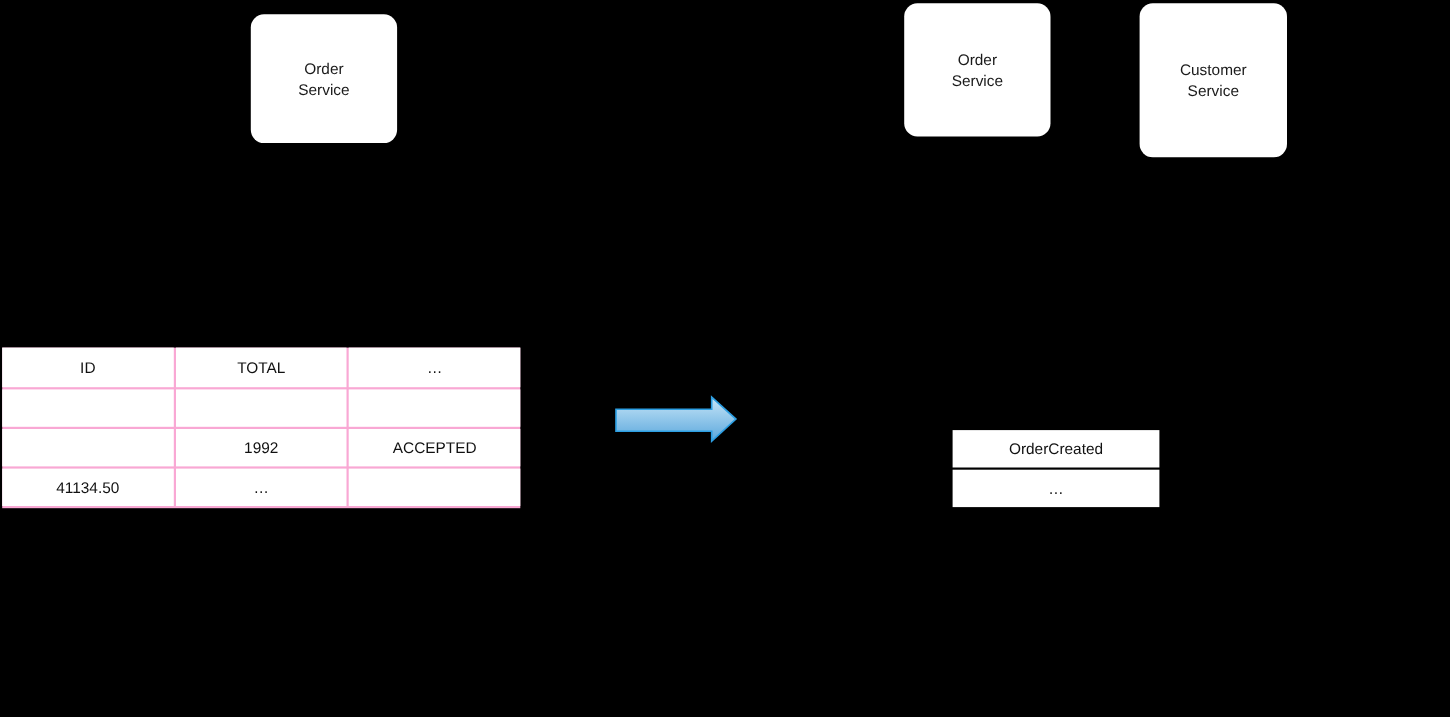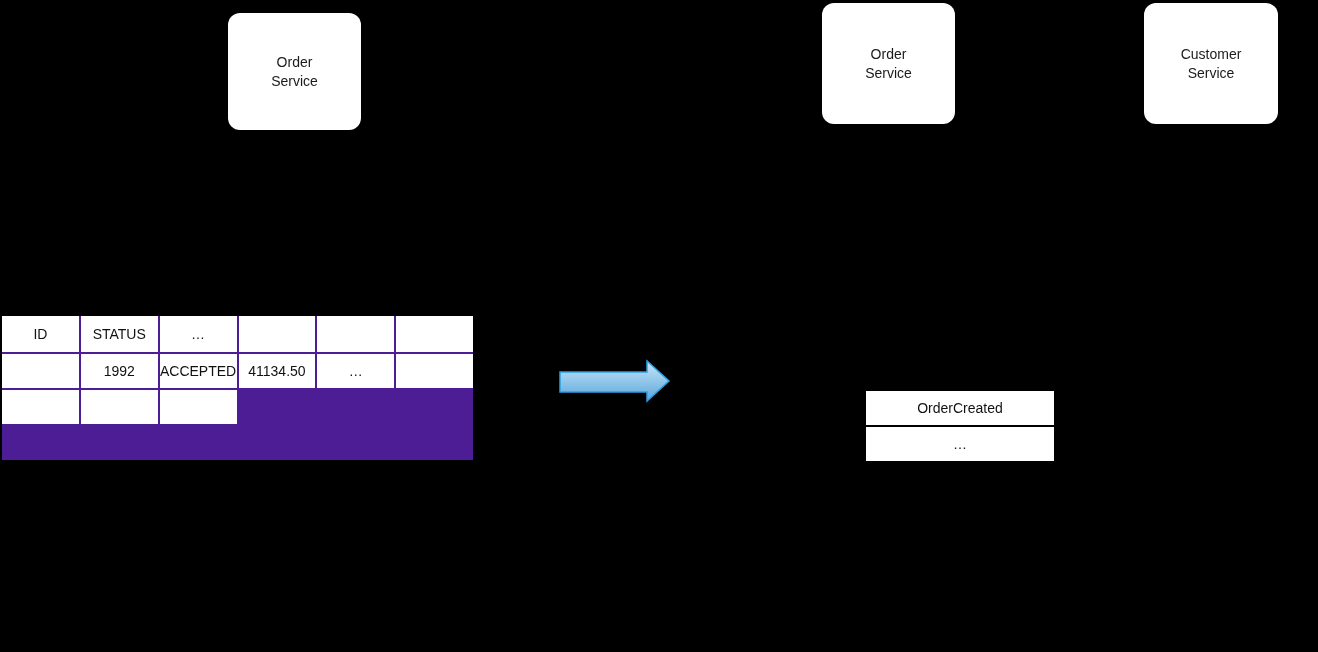--- a/index.html
+++ b/index.html
@@ -22,32 +22,32 @@
     display: flex;
     flex-direction: column;
     align-items: center;
     justify-content: center;
     color: #1a1a1a;
     font-size: 14px;
     line-height: 19px;
   }
   .box-left      { left: 228px;  top: 13px; width: 133px; height: 117px; }
   .box-order-r   { left: 822px;  top: 3px;  width: 133px; height: 121px; }
-  .box-customer  { left: 1144px; top: 3px;  width: 134px; height: 121px; }
+  .box-customer  { left: 1036px; top: 3px;  width: 134px; height: 140px; }
 
   .orders-table {
     position: absolute;
     left: 2px;
     top: 316px;
     width: 471px;
     display: grid;
-    grid-template-columns: repeat(6, 1fr);
+    grid-template-columns: repeat(3, 1fr);
     grid-template-rows: 36px 34px 34px 34px;
     gap: 2px;
-    background: #4c1d95;
+    background: #f9a8d4;
   }
   .cell {
     background: #ffffff;
     display: flex;
     align-items: center;
     justify-content: center;
     font-size: 14px;
     color: #111111;
     white-space: nowrap;
   }
@@ -74,21 +74,21 @@
 
 <div class="canvas">
 
   <div class="svc-box box-left">
     <span>Order</span>
     <span>Service</span>
   </div>
 
   <div class="orders-table">
     <div class="cell">ID</div>
-    <div class="cell">STATUS</div>
+    <div class="cell">TOTAL</div>
     <div class="cell">…</div>
 
     <div class="cell"></div>
     <div class="cell"></div>
     <div class="cell"></div>
     <div class="cell"></div>
 
     <div class="cell">1992</div>
     <div class="cell">ACCEPTED</div>
     <div class="cell">41134.50</div>

